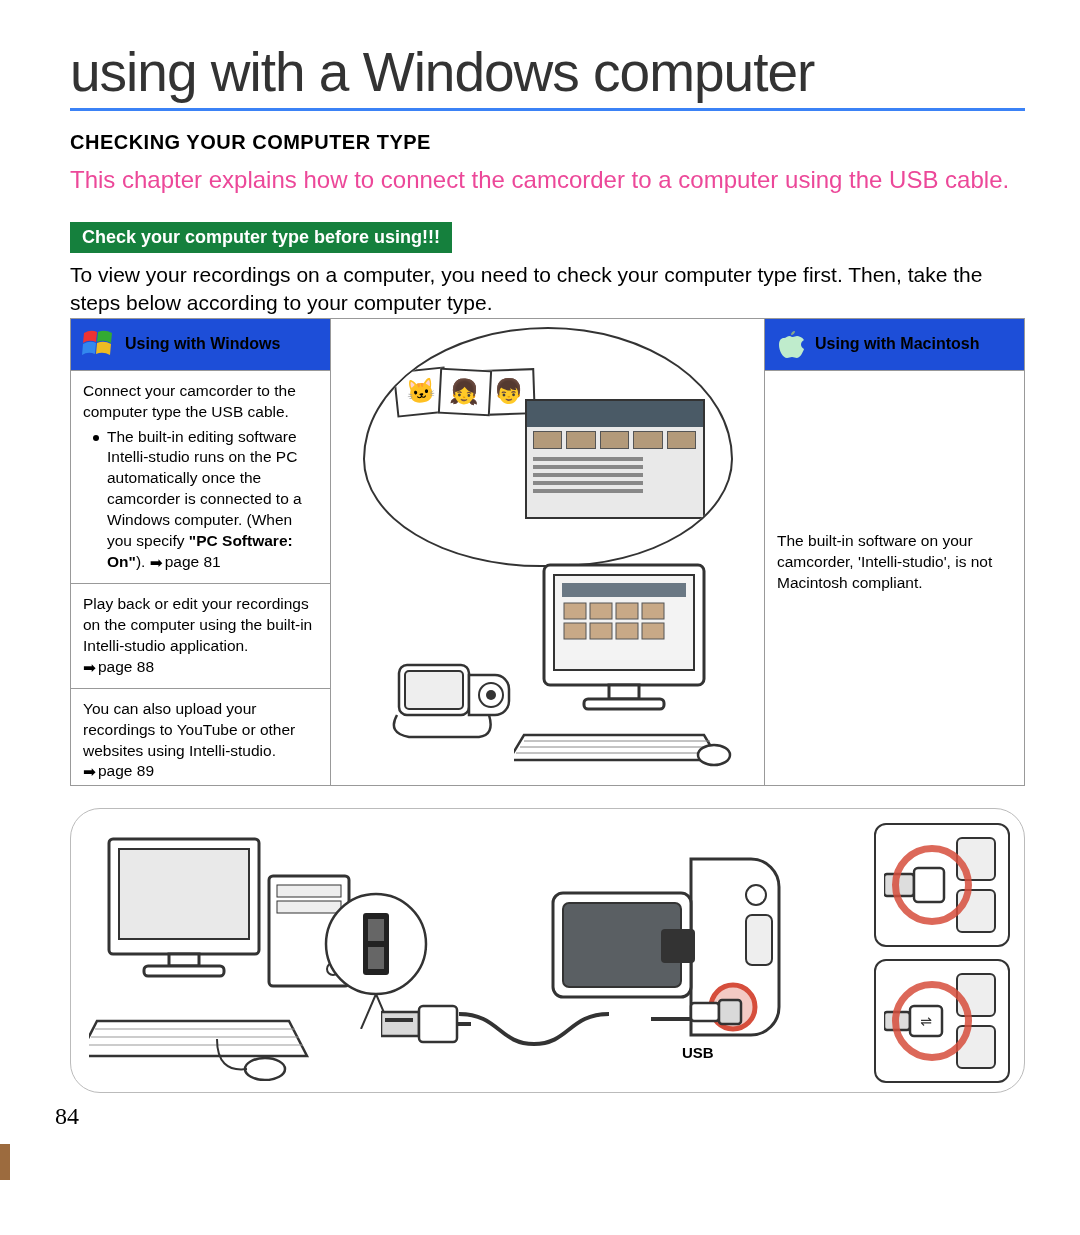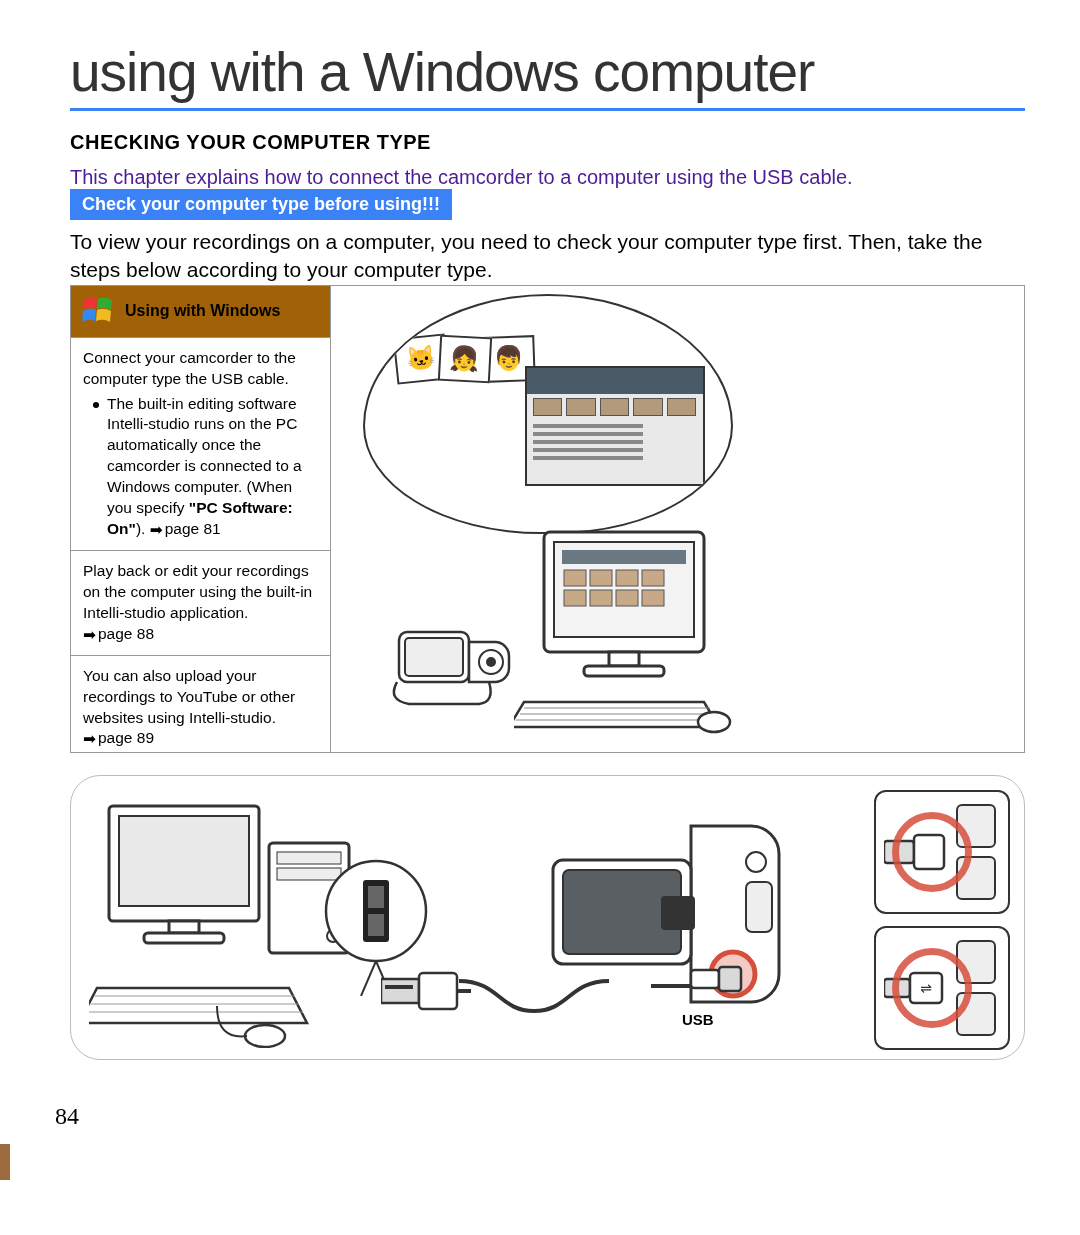--- a/index.html
+++ b/index.html
@@ -21,26 +21,27 @@
     margin-bottom: 20px;
     color: #333;
   }
   .section-heading {
     font-size: 20px;
     font-weight: 700;
     margin-bottom: 12px;
     letter-spacing: 0.5px;
   }
   .intro {
-    font-size: 20px;
-    color: #4c1d95;
+    font-size: 24px;
+    margin-bottom: 28px;
+    color: #ec4899;
   }
   .warn-bar {
     display: inline-block;
-    background: #3b82f6;
+    background: #15803d;
     color: #fff;
     font-weight: 700;
     font-size: 18px;
     padding: 5px 12px;
     margin-bottom: 8px;
   }
   .warn-desc {
     font-size: 21px;
     line-height: 1.35;
   }
@@ -67,21 +68,21 @@
   }
   .os-header {
     height: 52px;
     border-bottom: 1px solid #999;
     display: flex;
     align-items: center;
     padding: 0 10px;
     gap: 10px;
     font-weight: 700;
     font-size: 16px;
-    background: #a16207;
+    background: #1d4ed8;
   }
   .cell {
     border-bottom: 1px solid #999;
     padding: 10px 12px;
     font-size: 15.5px;
     line-height: 1.35;
   }
   .cell:last-child { border-bottom: none; }
   .bullet-row { display: flex; gap: 8px; margin-top: 4px; margin-left: 10px; }
   .bullet-dot { width: 6px; height: 6px; background: #000; border-radius: 50%; margin-top: 8px; flex: 0 0 6px; }
@@ -242,20 +243,32 @@
     <div class="cell">
       <span>Play back or edit your recordings on the computer using the built-in Intelli-studio application.</span><br>
       <span class="page-ref"><span class="arrow">➡</span><span>page 88</span></span>
     </div>
     <div class="cell">
       <span>You can also upload your recordings to YouTube or other websites using Intelli-studio.</span><br>
       <span class="page-ref"><span class="arrow">➡</span><span>page 89</span></span>
     </div>
   </div>
 
+  <div class="col-right">
+    <div class="os-header">
+      <span>
+        <svg width="30" height="34" viewBox="0 0 30 34">
+          <path d="M20 4c0 2-1.5 4-4 4-0-2 1.5-4 4-4z" fill="#8a8"></path>
+          <path d="M15 9c-3 0-4 2-6 2s-5 1-5 7 4 13 8 13c2 0 3-1 5-1s3 1 5 1c4 0 7-9 7-9-4-2-4-7 0-9-2-3-5-4-7-4-2 0-4 2-7 0z" fill="#bfeccc"></path>
+        </svg>
+      </span>
+      <span>Using with Macintosh</span>
+    </div>
+    <div class="cell" style="border-bottom:none; padding-top:160px;">The built-in software on your camcorder, 'Intelli-studio', is not Macintosh compliant.</div>
+  </div>
 
   <div class="col-center">
     <div class="center-illu">
       <div class="thought-bubble">
         <div class="bubble-photos">
           <div class="ph">🐱</div>
           <div class="ph">👧</div>
           <div class="ph">👦</div>
         </div>
         <div class="app-win">

